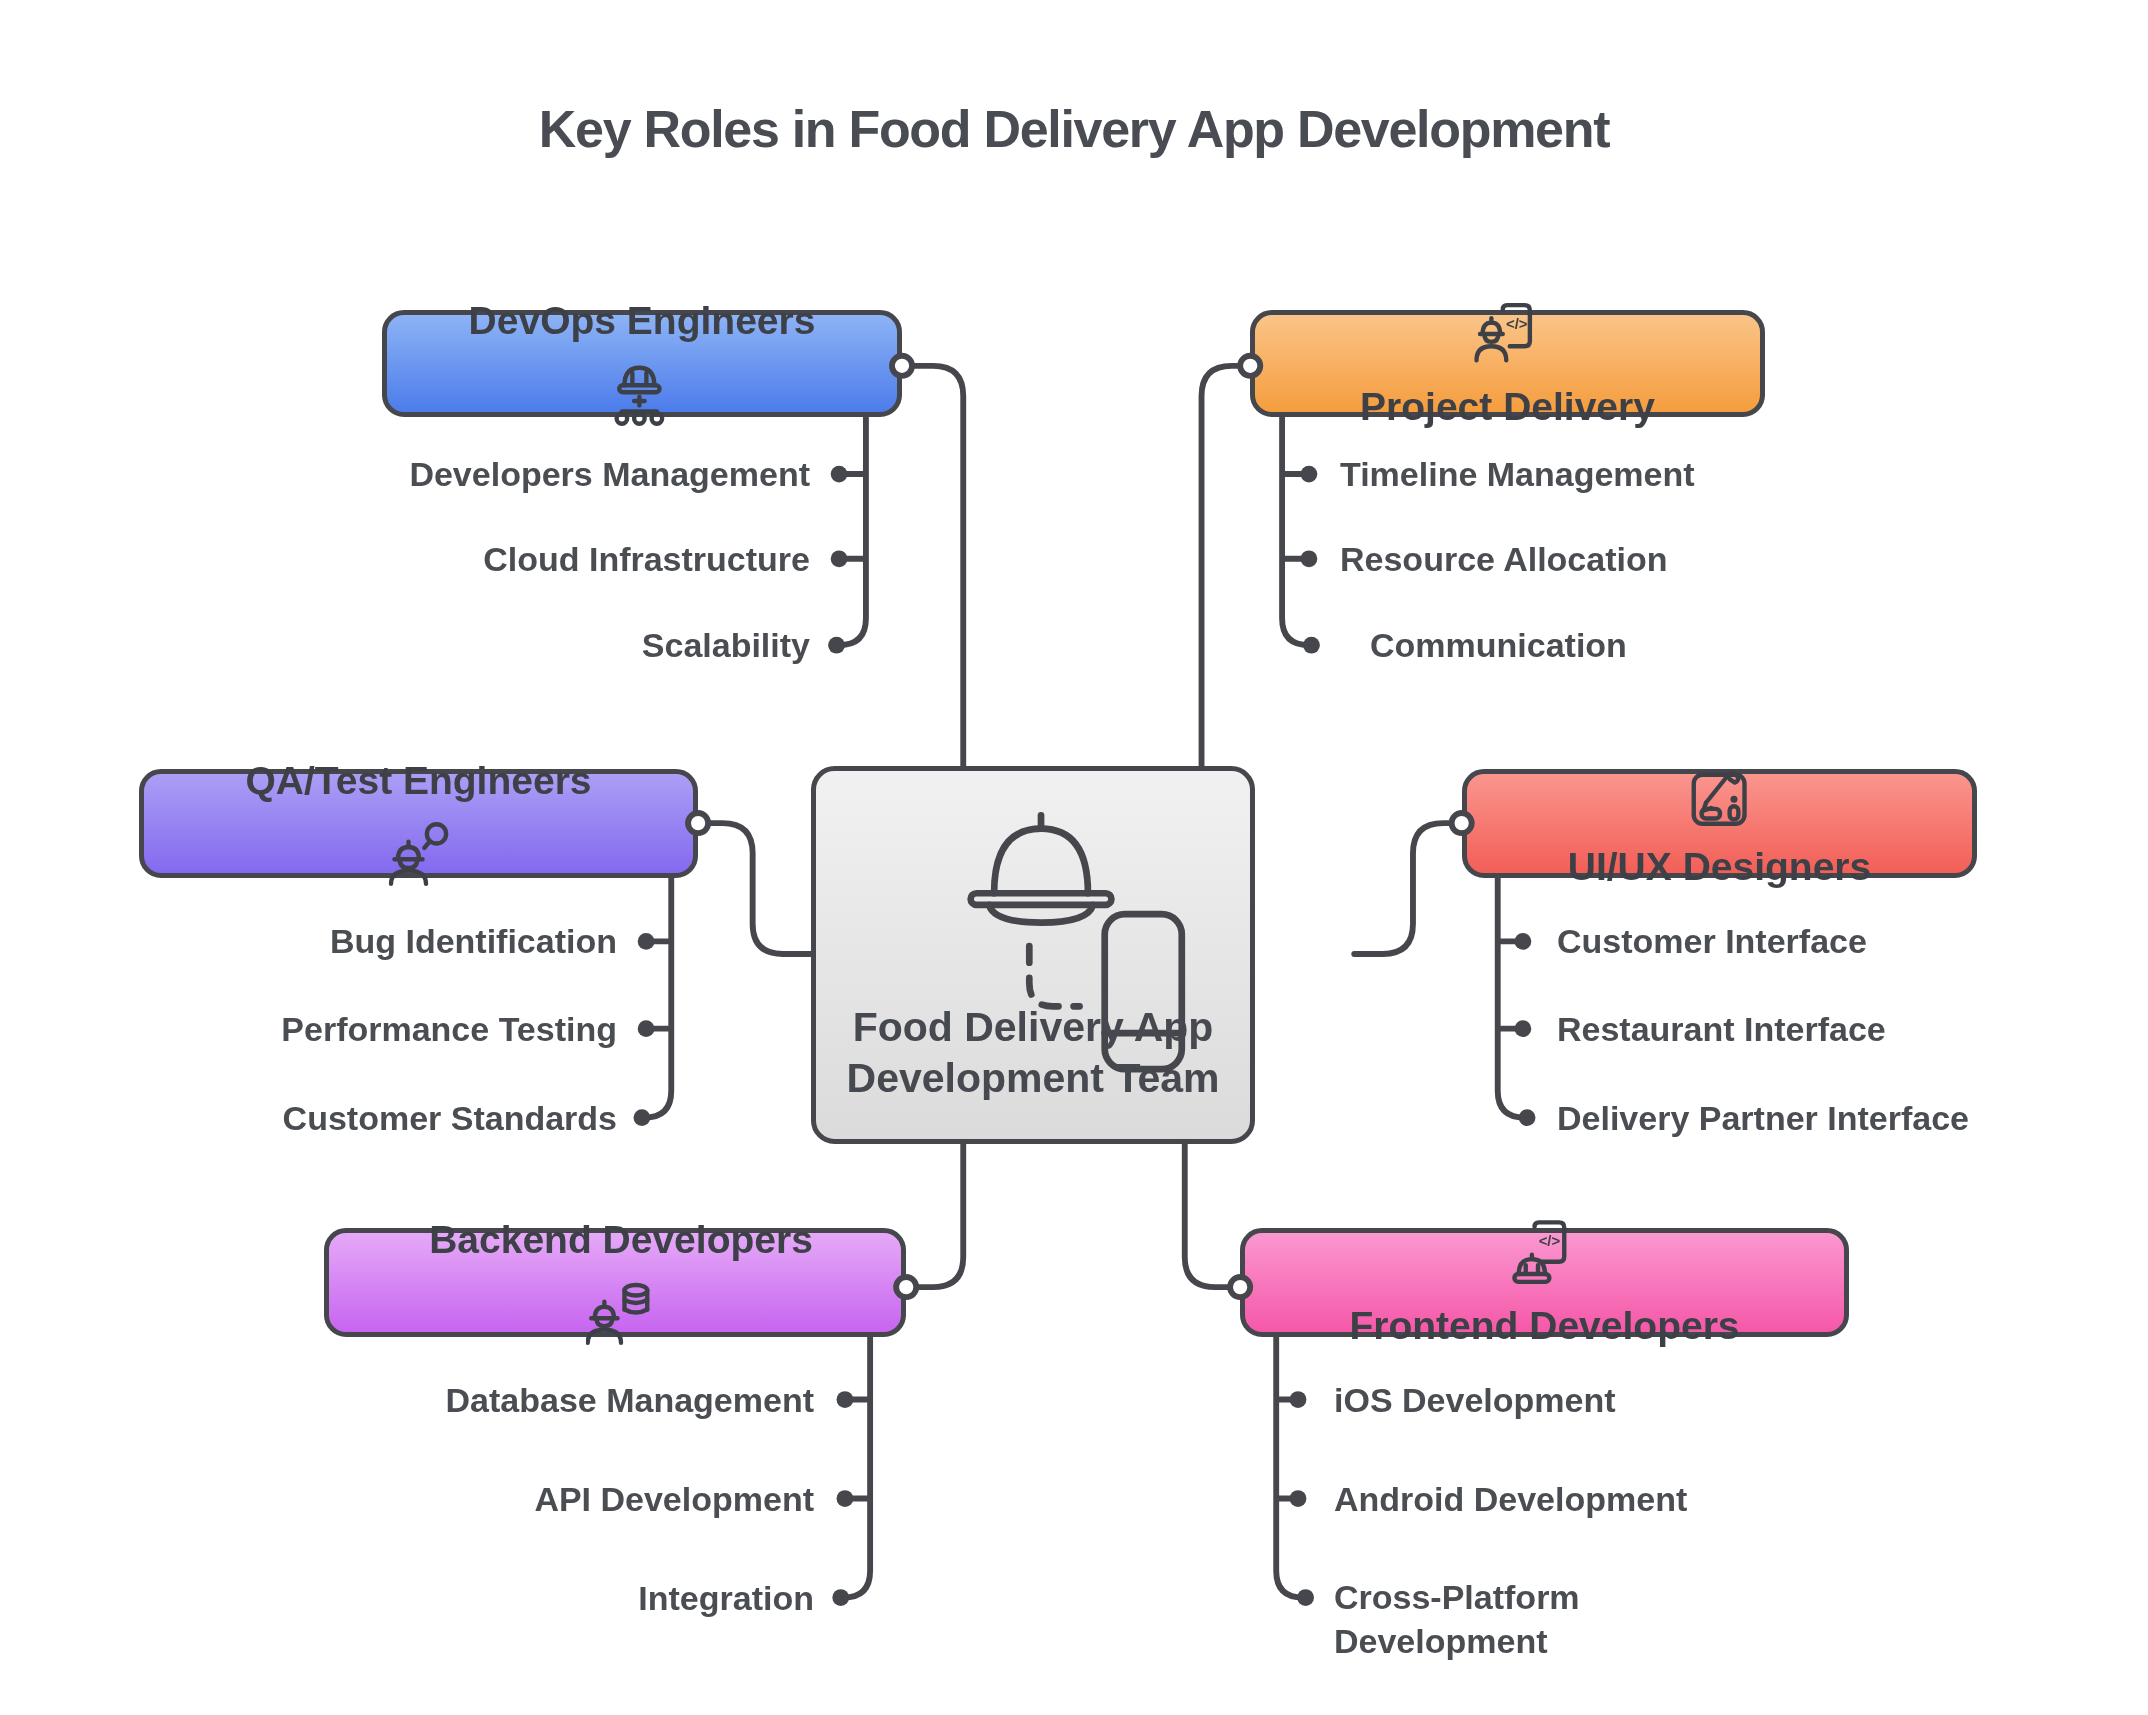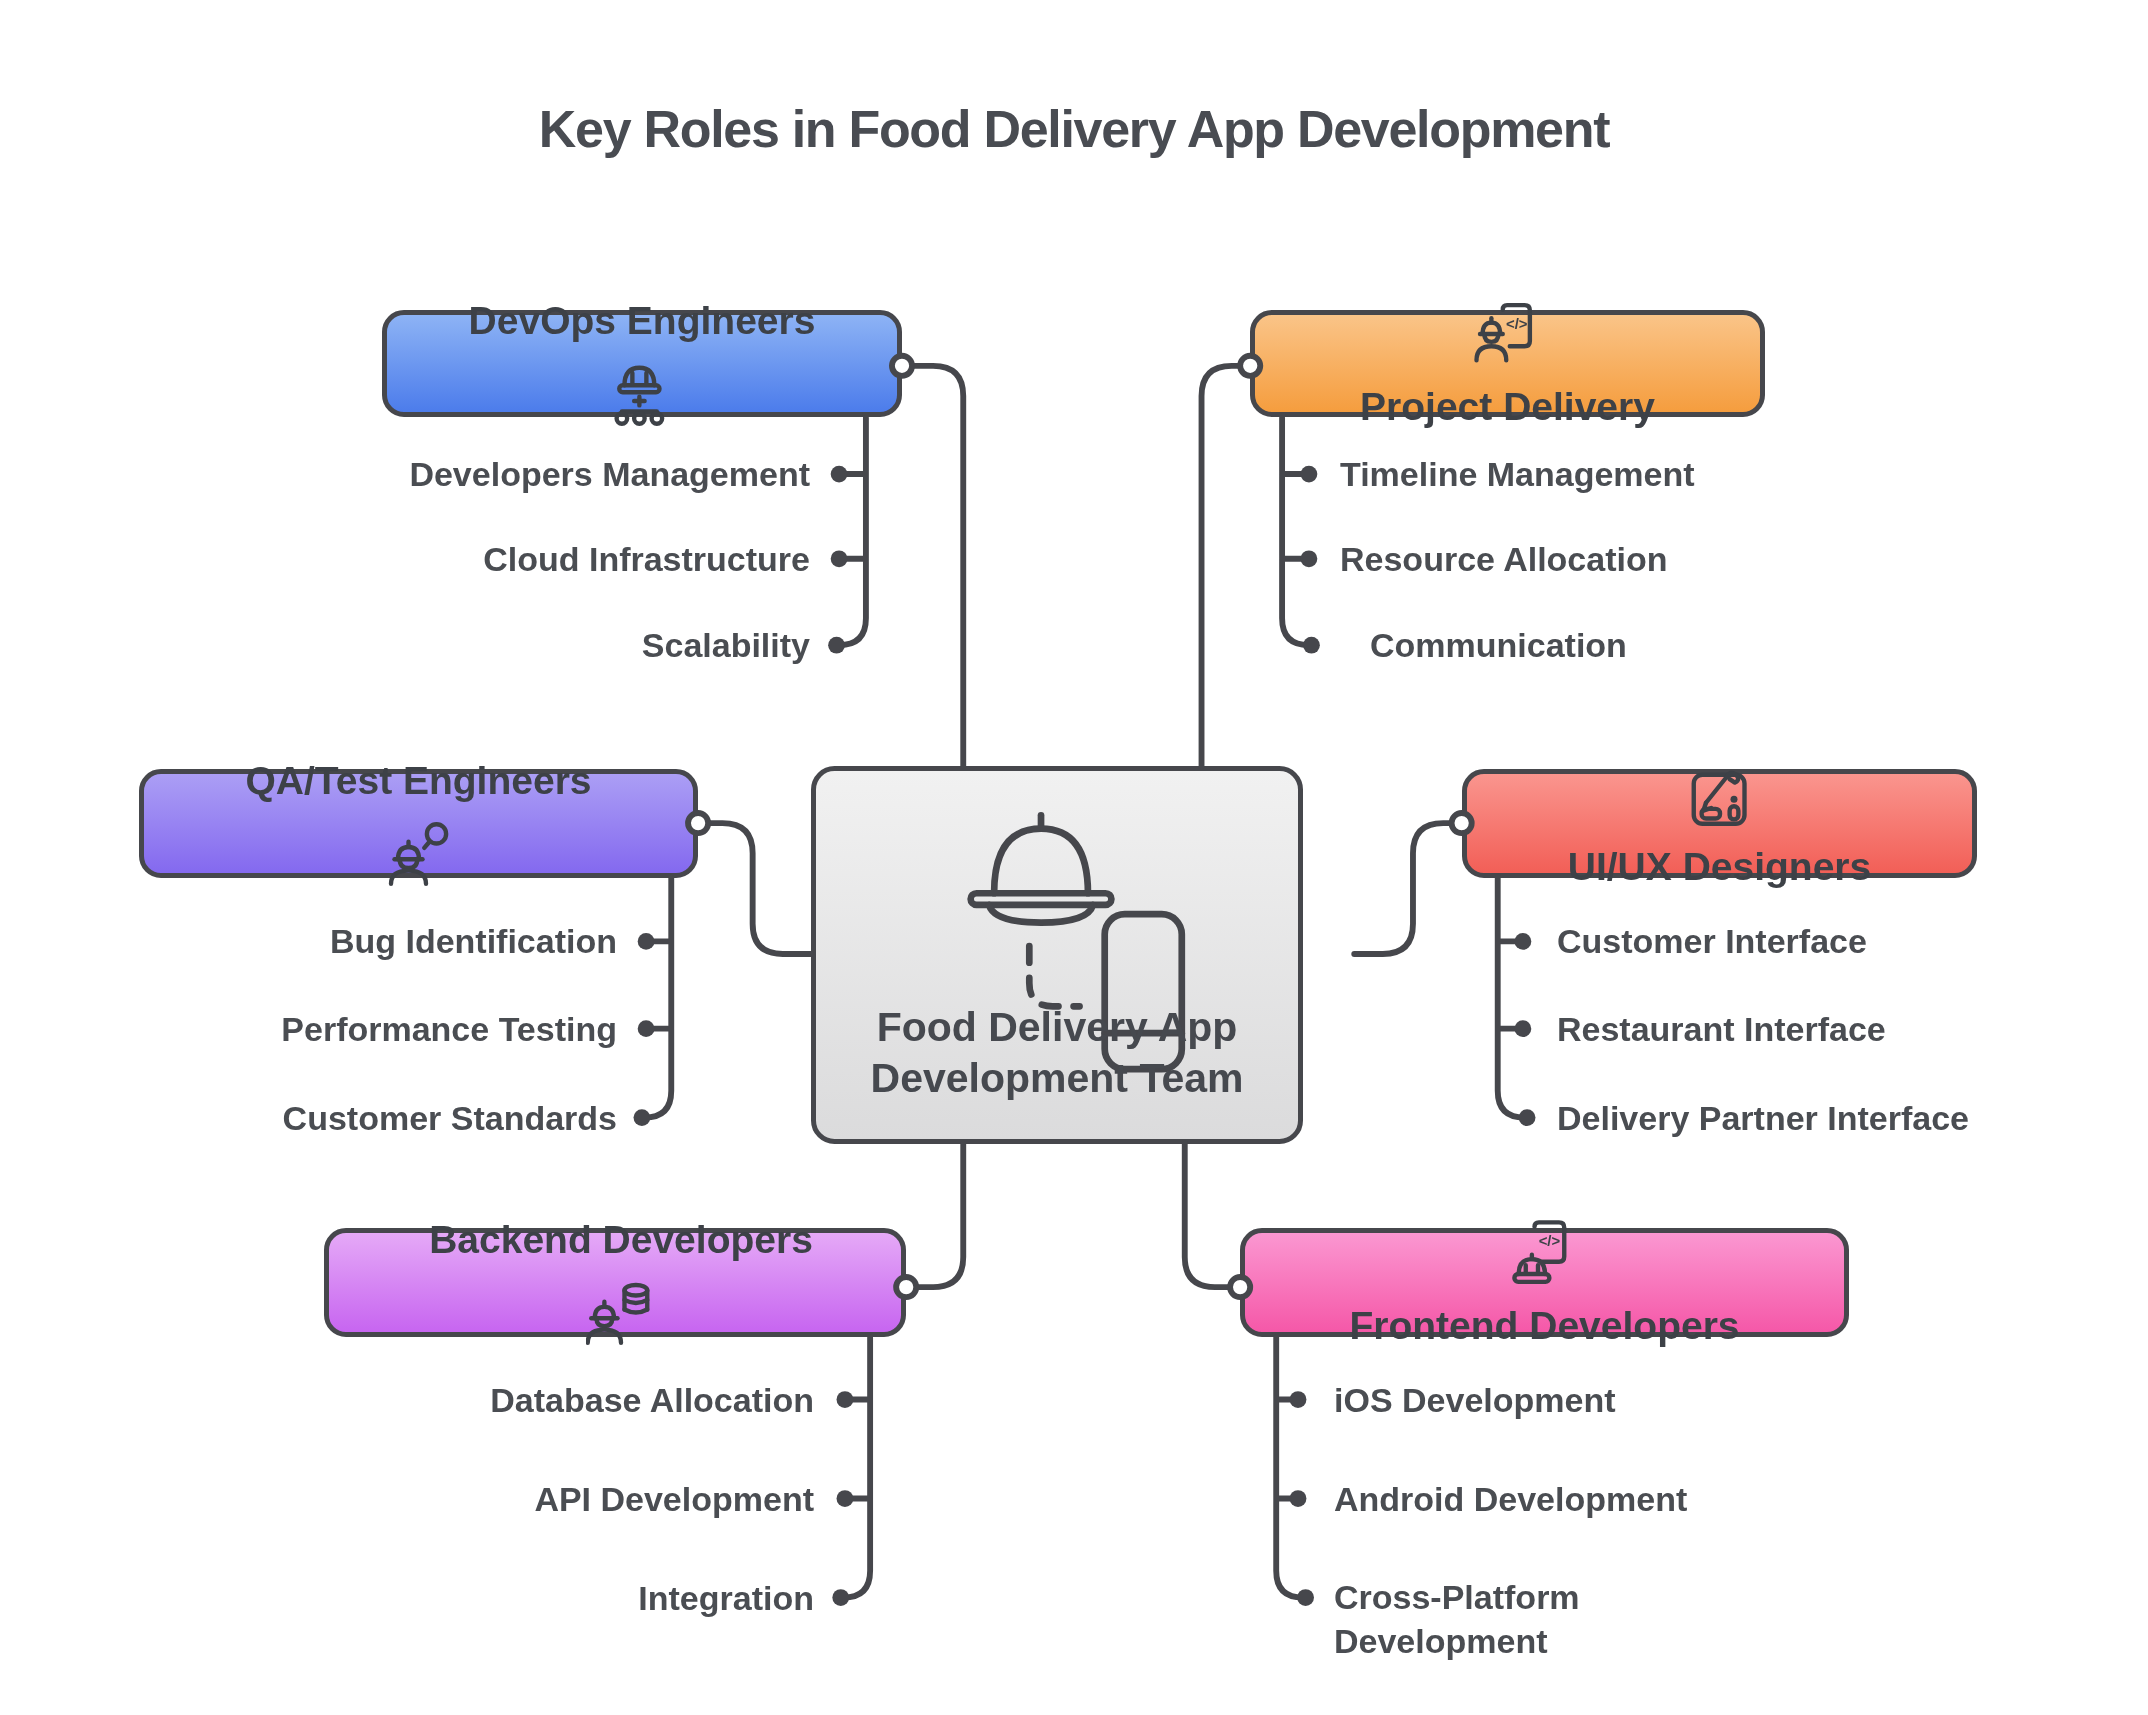--- a/index.html
+++ b/index.html
@@ -10,21 +10,21 @@
   .wires{position:absolute;left:0;top:0;z-index:3;pointer-events:none;}
   .wire{fill:none;stroke:#46474c;stroke-width:7;stroke-linecap:round;}
   .dot{fill:#46474c;stroke:none;}
   .ring{fill:#ffffff;stroke:#46474c;stroke-width:7;}
   .role-box{position:absolute;z-index:2;box-sizing:border-box;
             border:5.9px solid #46474c;border-radius:22px;
             background:linear-gradient(180deg,var(--g1),var(--g2));
             display:flex;align-items:center;justify-content:center;gap:16px;
             color:#3d4147;font-size:39px;font-weight:700;white-space:nowrap;flex-direction:column;}
   .role-box .icon{flex:0 0 auto;display:block;}
-  .center-box{position:absolute;left:811px;top:766px;width:492px;height:378px;z-index:1;
+  .center-box{position:absolute;left:811px;top:766px;width:444px;height:378px;z-index:1;
               box-sizing:border-box;border:5.9px solid #46474c;border-radius:23.5px;
               background:linear-gradient(180deg,#f1f1f1,#dbdbdc);}
   .center-label{position:absolute;left:0;bottom:34px;width:100%;text-align:center;
                 font-size:41px;line-height:1.26;font-weight:700;color:#46494f;}
   .center-icon{position:absolute;left:96px;top:34px;}
   .sub{position:absolute;z-index:2;transform:translateY(-50%);
        font-size:34px;font-weight:700;color:#4a4d52;white-space:nowrap;}
   .sub.wrap{white-space:normal;width:294px;line-height:1.3;}
   .ic{stroke:#3d4147;stroke-width:5;fill:none;stroke-linecap:round;stroke-linejoin:round;}
   .icf{fill:#3d4147;stroke:none;}
@@ -174,21 +174,21 @@
       <path class="ic" d="M44 14 V36 M70 14 V36"></path>
       <path class="ic" d="M44 25 Q57 32 70 25"></path>
       <path class="ic" d="M44 36 Q57 43 70 36"></path>
       <path class="ic" d="M6 46 H36"></path>
       <path class="ic" d="M10 46 Q10 33 21 33 Q32 33 32 46"></path>
       <path class="ic" d="M21 33 V27"></path>
       <path class="ic" d="M12 46 Q12 55 21 55 Q30 55 30 46"></path>
       <path class="ic" d="M2 74 Q2 59 21 59 Q40 59 40 74"></path>
     </svg>
   </div>
-  <div class="sub" style="right:1334px;top:1400px;">Database Allocation</div>
+  <div class="sub" style="right:1334px;top:1400px;">Database Management</div>
   <div class="sub" style="right:1334px;top:1499px;">API Development</div>
   <div class="sub" style="right:1334px;top:1598px;">Integration</div>
 
   <div class="role-box" style="left: 1240px; top: 1228px; width: 609px; height: 109px; --g1: #fb97d1; --g2: #f558a8;">
     <svg class="icon" viewBox="0 0 80 80" width="70" height="70" style="font-size:46px">
       <path class="ic" d="M28 10 Q28 5 33 5 H56 Q62 5 62 11 V44 Q62 50 56 50 H36"></path>
       <text class="ict" x="45" y="32" font-size="17" text-anchor="middle">&lt;/&gt;</text>
       <path class="ic" d="M10 64 Q10 47 25 47 Q40 47 40 64"></path>
       <path class="ic" d="M18 62 V54 M32 62 V54"></path>
       <path class="ic" d="M25 47 V42"></path>

